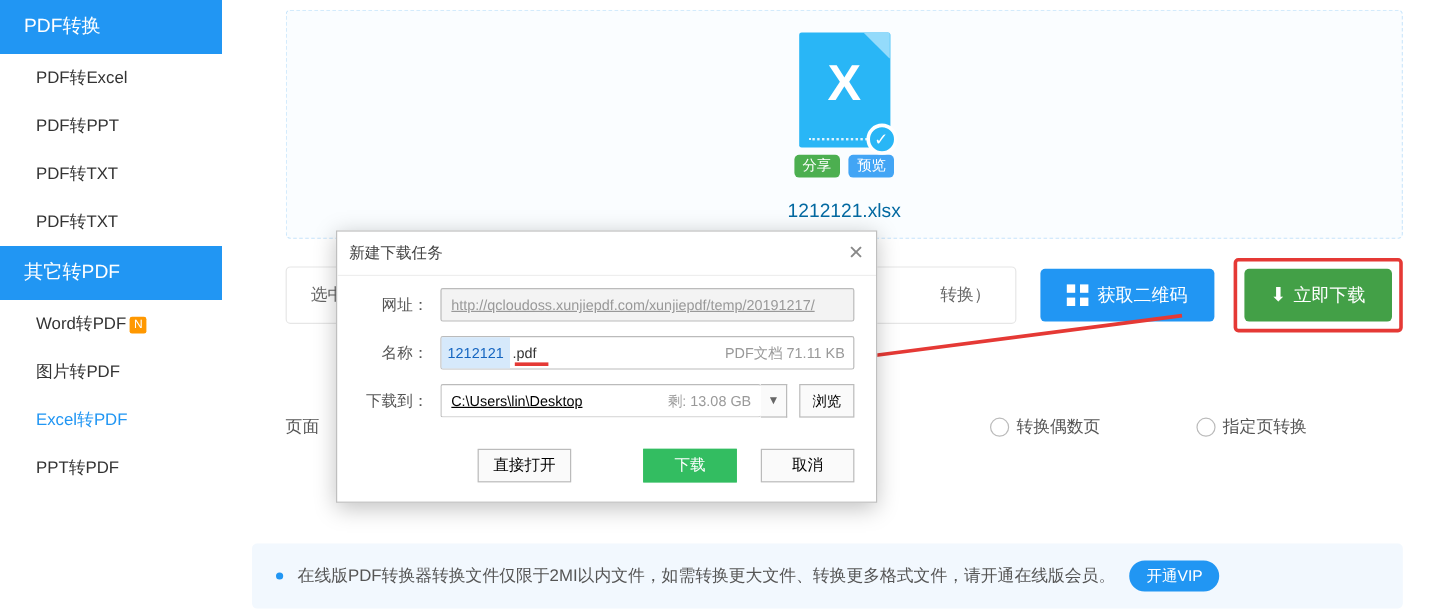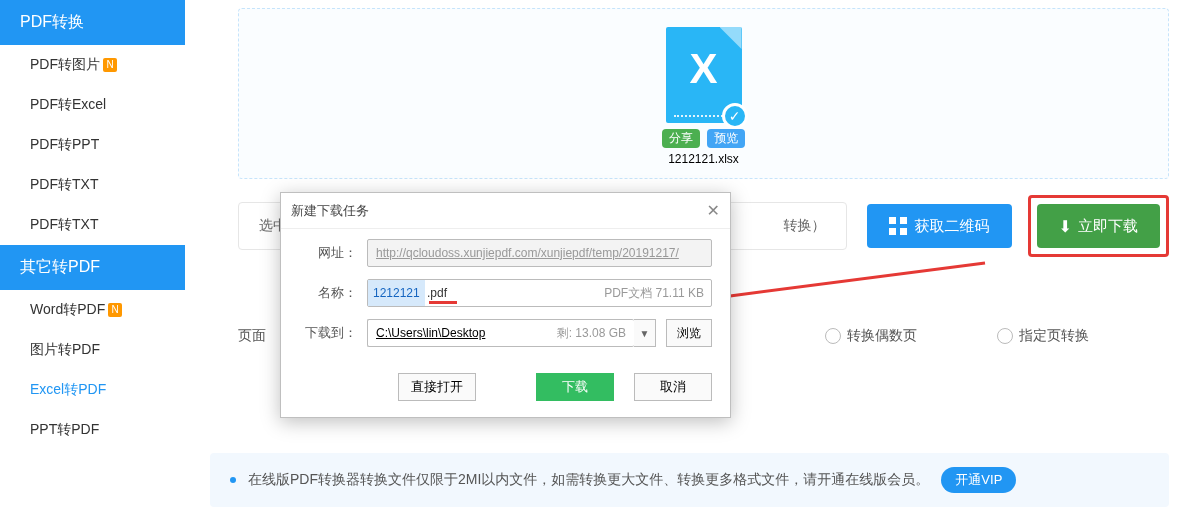--- a/index.html
+++ b/index.html
@@ -13,25 +13,25 @@
 
   .content { position: absolute; left: 210px; top: 0; right: 0; padding: 8px 28px 0 28px; }
 
   .upload-panel { border: 1px dashed #c6e4fb; border-radius: 4px; background: #fafdff; padding: 18px 0 12px 0; text-align: center; margin-bottom: 16px; position: relative; }
   .file-icon { position: relative; display: inline-block; margin-bottom: 6px; }
   .file-icon .page { width: 76px; height: 96px; background: #29b6f6; border-radius: 2px; position: relative; overflow: hidden; }
   .file-icon .page::before { content: ""; position: absolute; right: 0; top: 0; width: 22px; height: 22px; background: rgba(255,255,255,0.5); clip-path: polygon(100% 0, 0 0, 100% 100%); }
   .file-icon .page .x { position: absolute; left: 50%; top: 44%; transform: translate(-50%,-50%); color: #fff; font-weight: bold; font-size: 42px; font-family: Arial; }
   .file-icon .page .dots { position: absolute; bottom: 6px; left: 8px; right: 8px; height: 1px; border-top: 2px dotted rgba(255,255,255,0.85); }
   .file-icon .check-circle { position: absolute; right: -6px; bottom: -6px; width: 26px; height: 26px; background:#29b6f6; border:3px solid #fff; border-radius: 50%; color:#fff; font-size:14px; line-height:20px; text-align:center; }
-  .badges { margin-bottom: 4px; font-family: Liberation Serif, serif; }
+  .badges { margin-bottom: 20px; }
   .badge { display:inline-block; color:#fff; border-radius:4px; padding:1px 7px; font-size:12px; margin:0 2px; }
   .badge.green { background:#4caf50; }
   .badge.blue { background:#42a5f5; }
-  .filename { font-size:12px; color:#000000; }
+  .filename { font-size:16px; color:#0369a1; }
 
   .action-row { display:flex; align-items:center; margin-bottom: 26px; }
   .action-left { flex:1; border:1px solid #e6e6e6; border-radius:4px; padding:14px 20px; color:#666; font-size:14px; margin-right:20px; }
   .btn { display:inline-flex; align-items:center; justify-content:center; height:44px; padding:0 22px; border-radius:4px; font-size:15px; cursor:pointer; }
   .btn-qr { background:#2196f3; color:#fff; margin-right:16px; }
   .btn-qr .qr-icon { display:inline-block; width:18px; height:18px; margin-right:8px; position:relative; }
   .btn-qr .qr-icon span { position:absolute; width:7px; height:7px; background:#fff; }
   .btn-qr .qr-icon span.tl{top:0;left:0;} .btn-qr .qr-icon span.tr{top:0;right:0;} .btn-qr .qr-icon span.bl{bottom:0;left:0;} .btn-qr .qr-icon span.br{bottom:0;right:0;}
   .btn-dl-wrap { border:3px solid #e53935; border-radius:4px; padding:6px; }
   .btn-dl { background:#43a047; color:#fff; }
@@ -68,21 +68,20 @@
   .dlg-btn { height:28px; width:78px; border:1px solid #bbb; background:#fafafa; font-size:13px; cursor:pointer; }
   .dlg-btn.primary { background:#33bd61; color:#fff; border-color:#33bd61;margin-left:40px; }
 
   .arrow-svg { position:absolute; left:720px; top:260px; width:270px; height:50px; pointer-events:none; z-index:9; }
 </style>
 </head>
 <body>
 
 <div class="sidebar">
   <div class="side-header">PDF转换</div>
-  <div class="side-item"><span>PDF转图片</span><span class="hot">N</span></div>
   <div class="side-item"><span>PDF转Excel</span></div>
   <div class="side-item"><span>PDF转PPT</span></div>
   <div class="side-item"><span>PDF转TXT</span></div>
   <div class="side-item"><span>PDF转TXT</span></div>
   <div class="side-header">其它转PDF</div>
   <div class="side-item"><span>Word转PDF</span><span class="hot">N</span></div>
   <div class="side-item"><span>图片转PDF</span></div>
   <div class="side-item active"><span>Excel转PDF</span></div>
   <div class="side-item"><span>PPT转PDF</span></div>
 </div>

